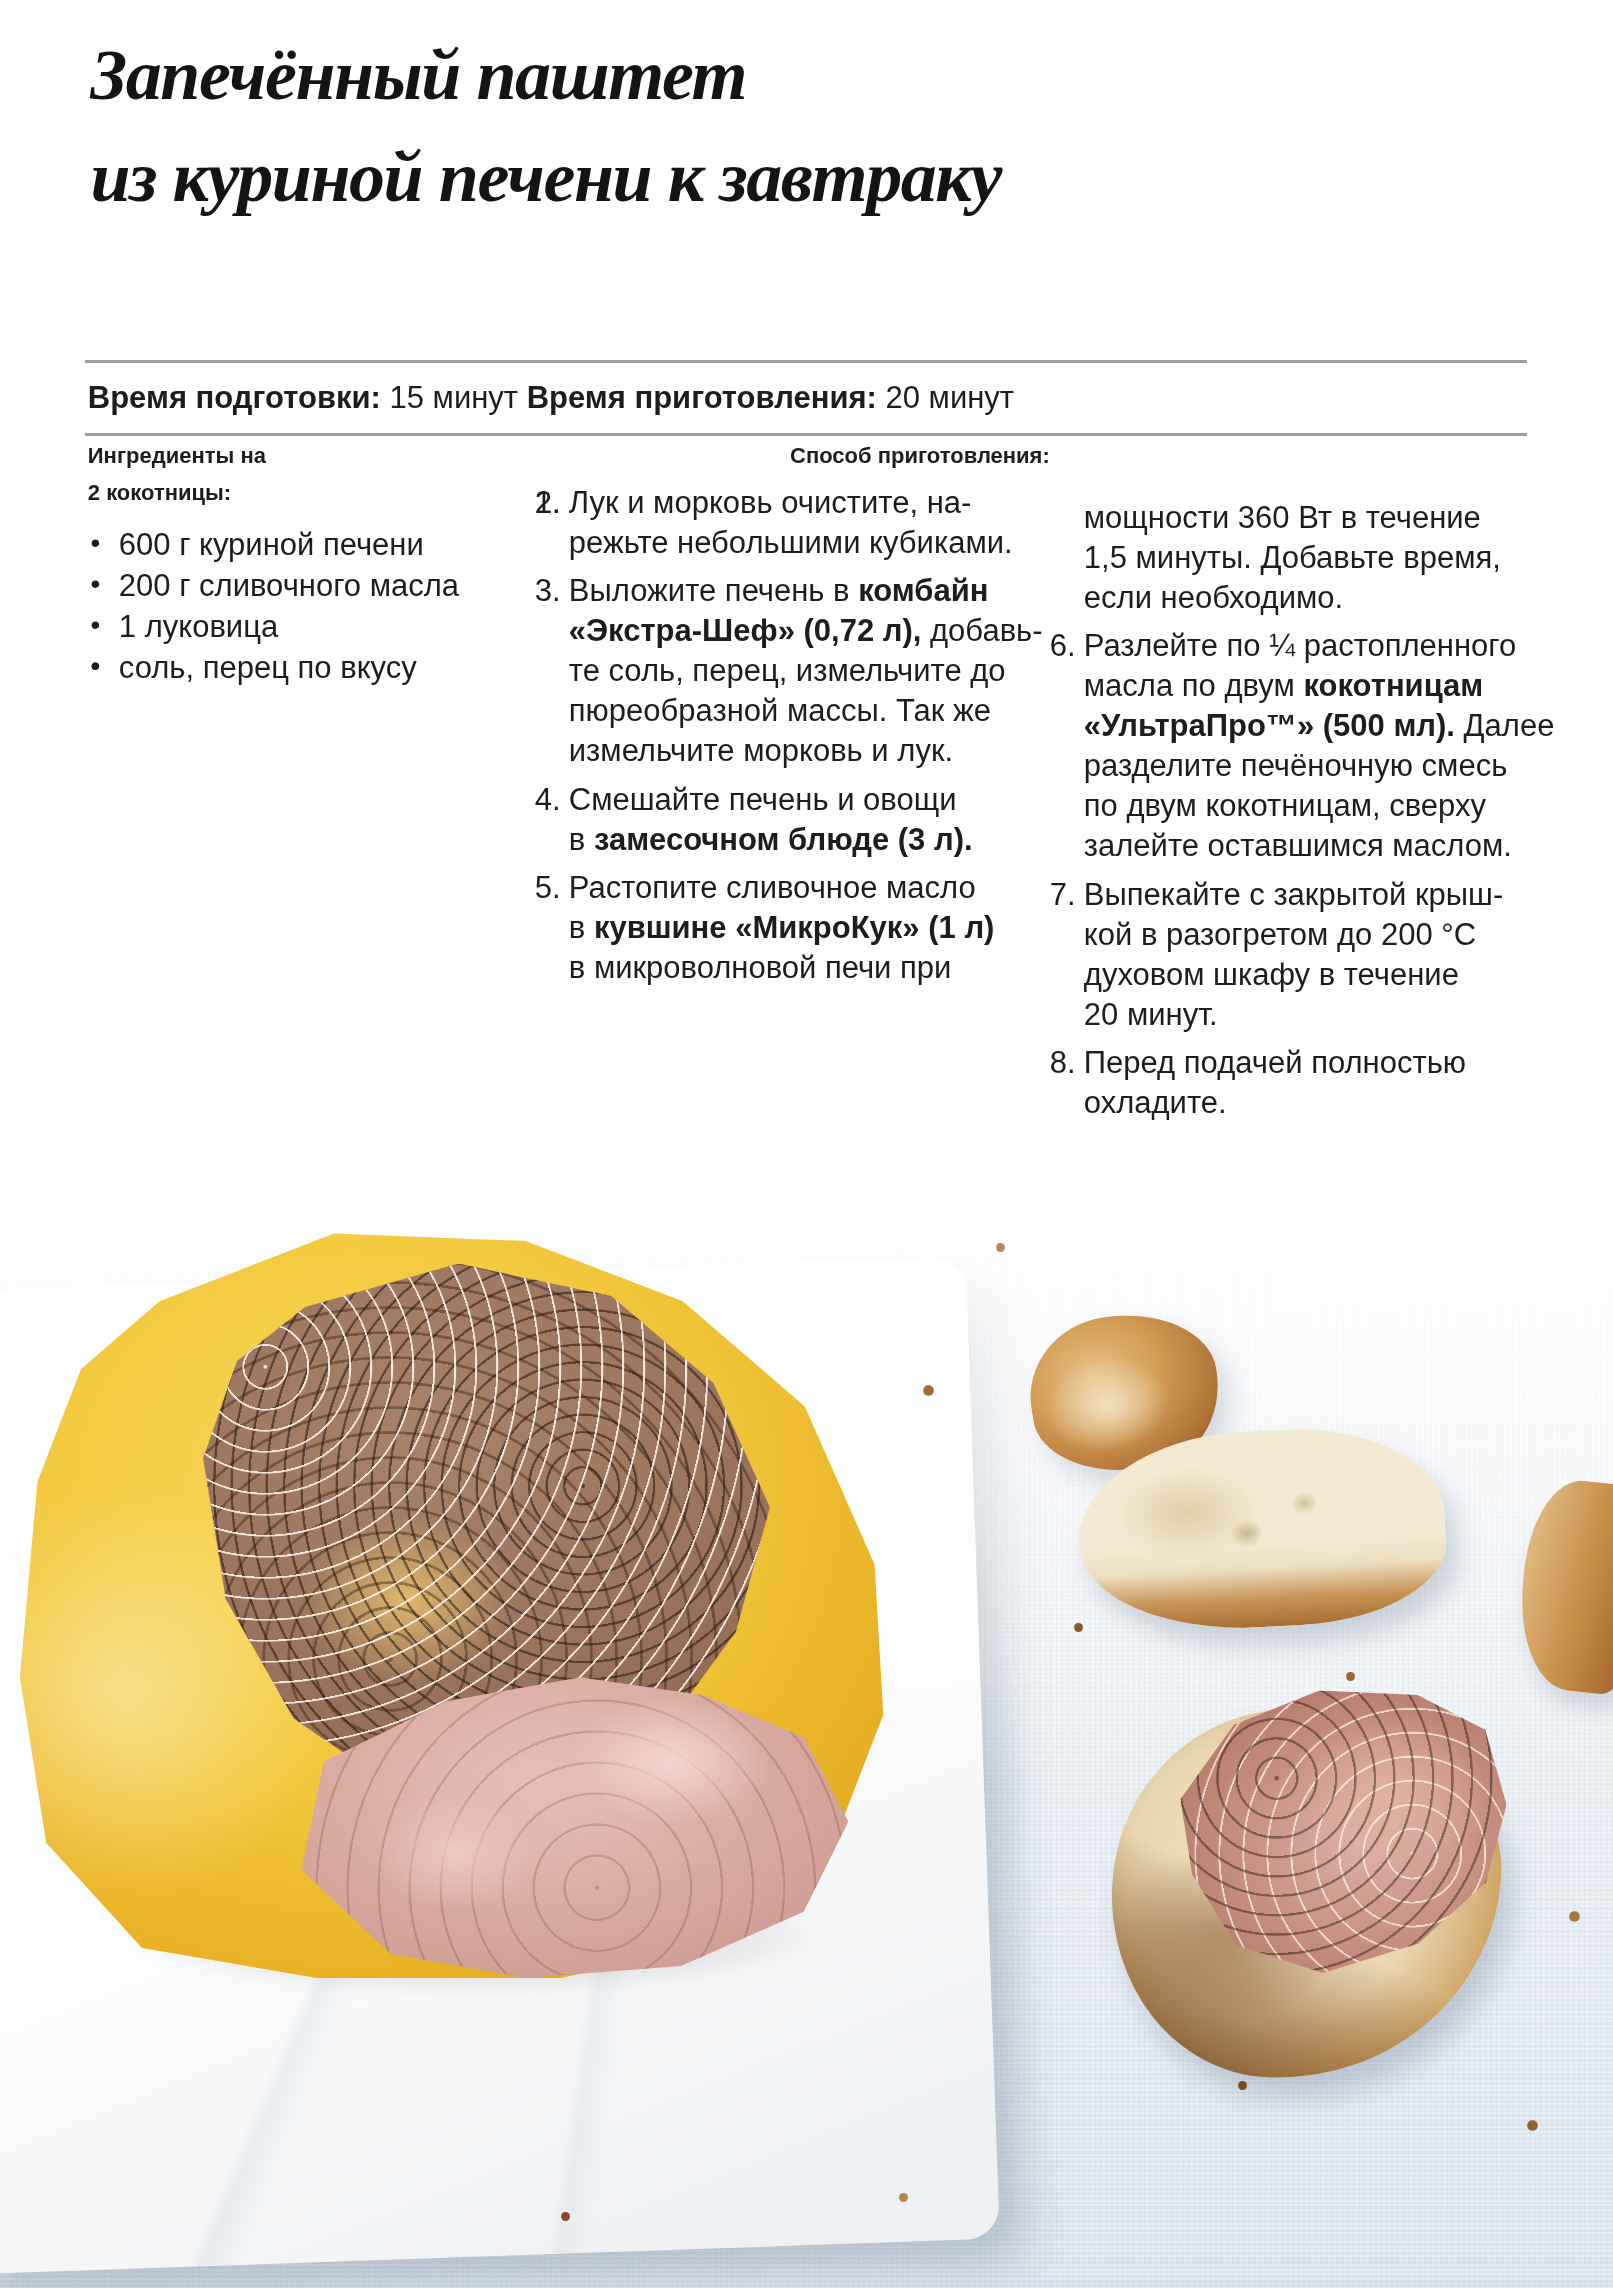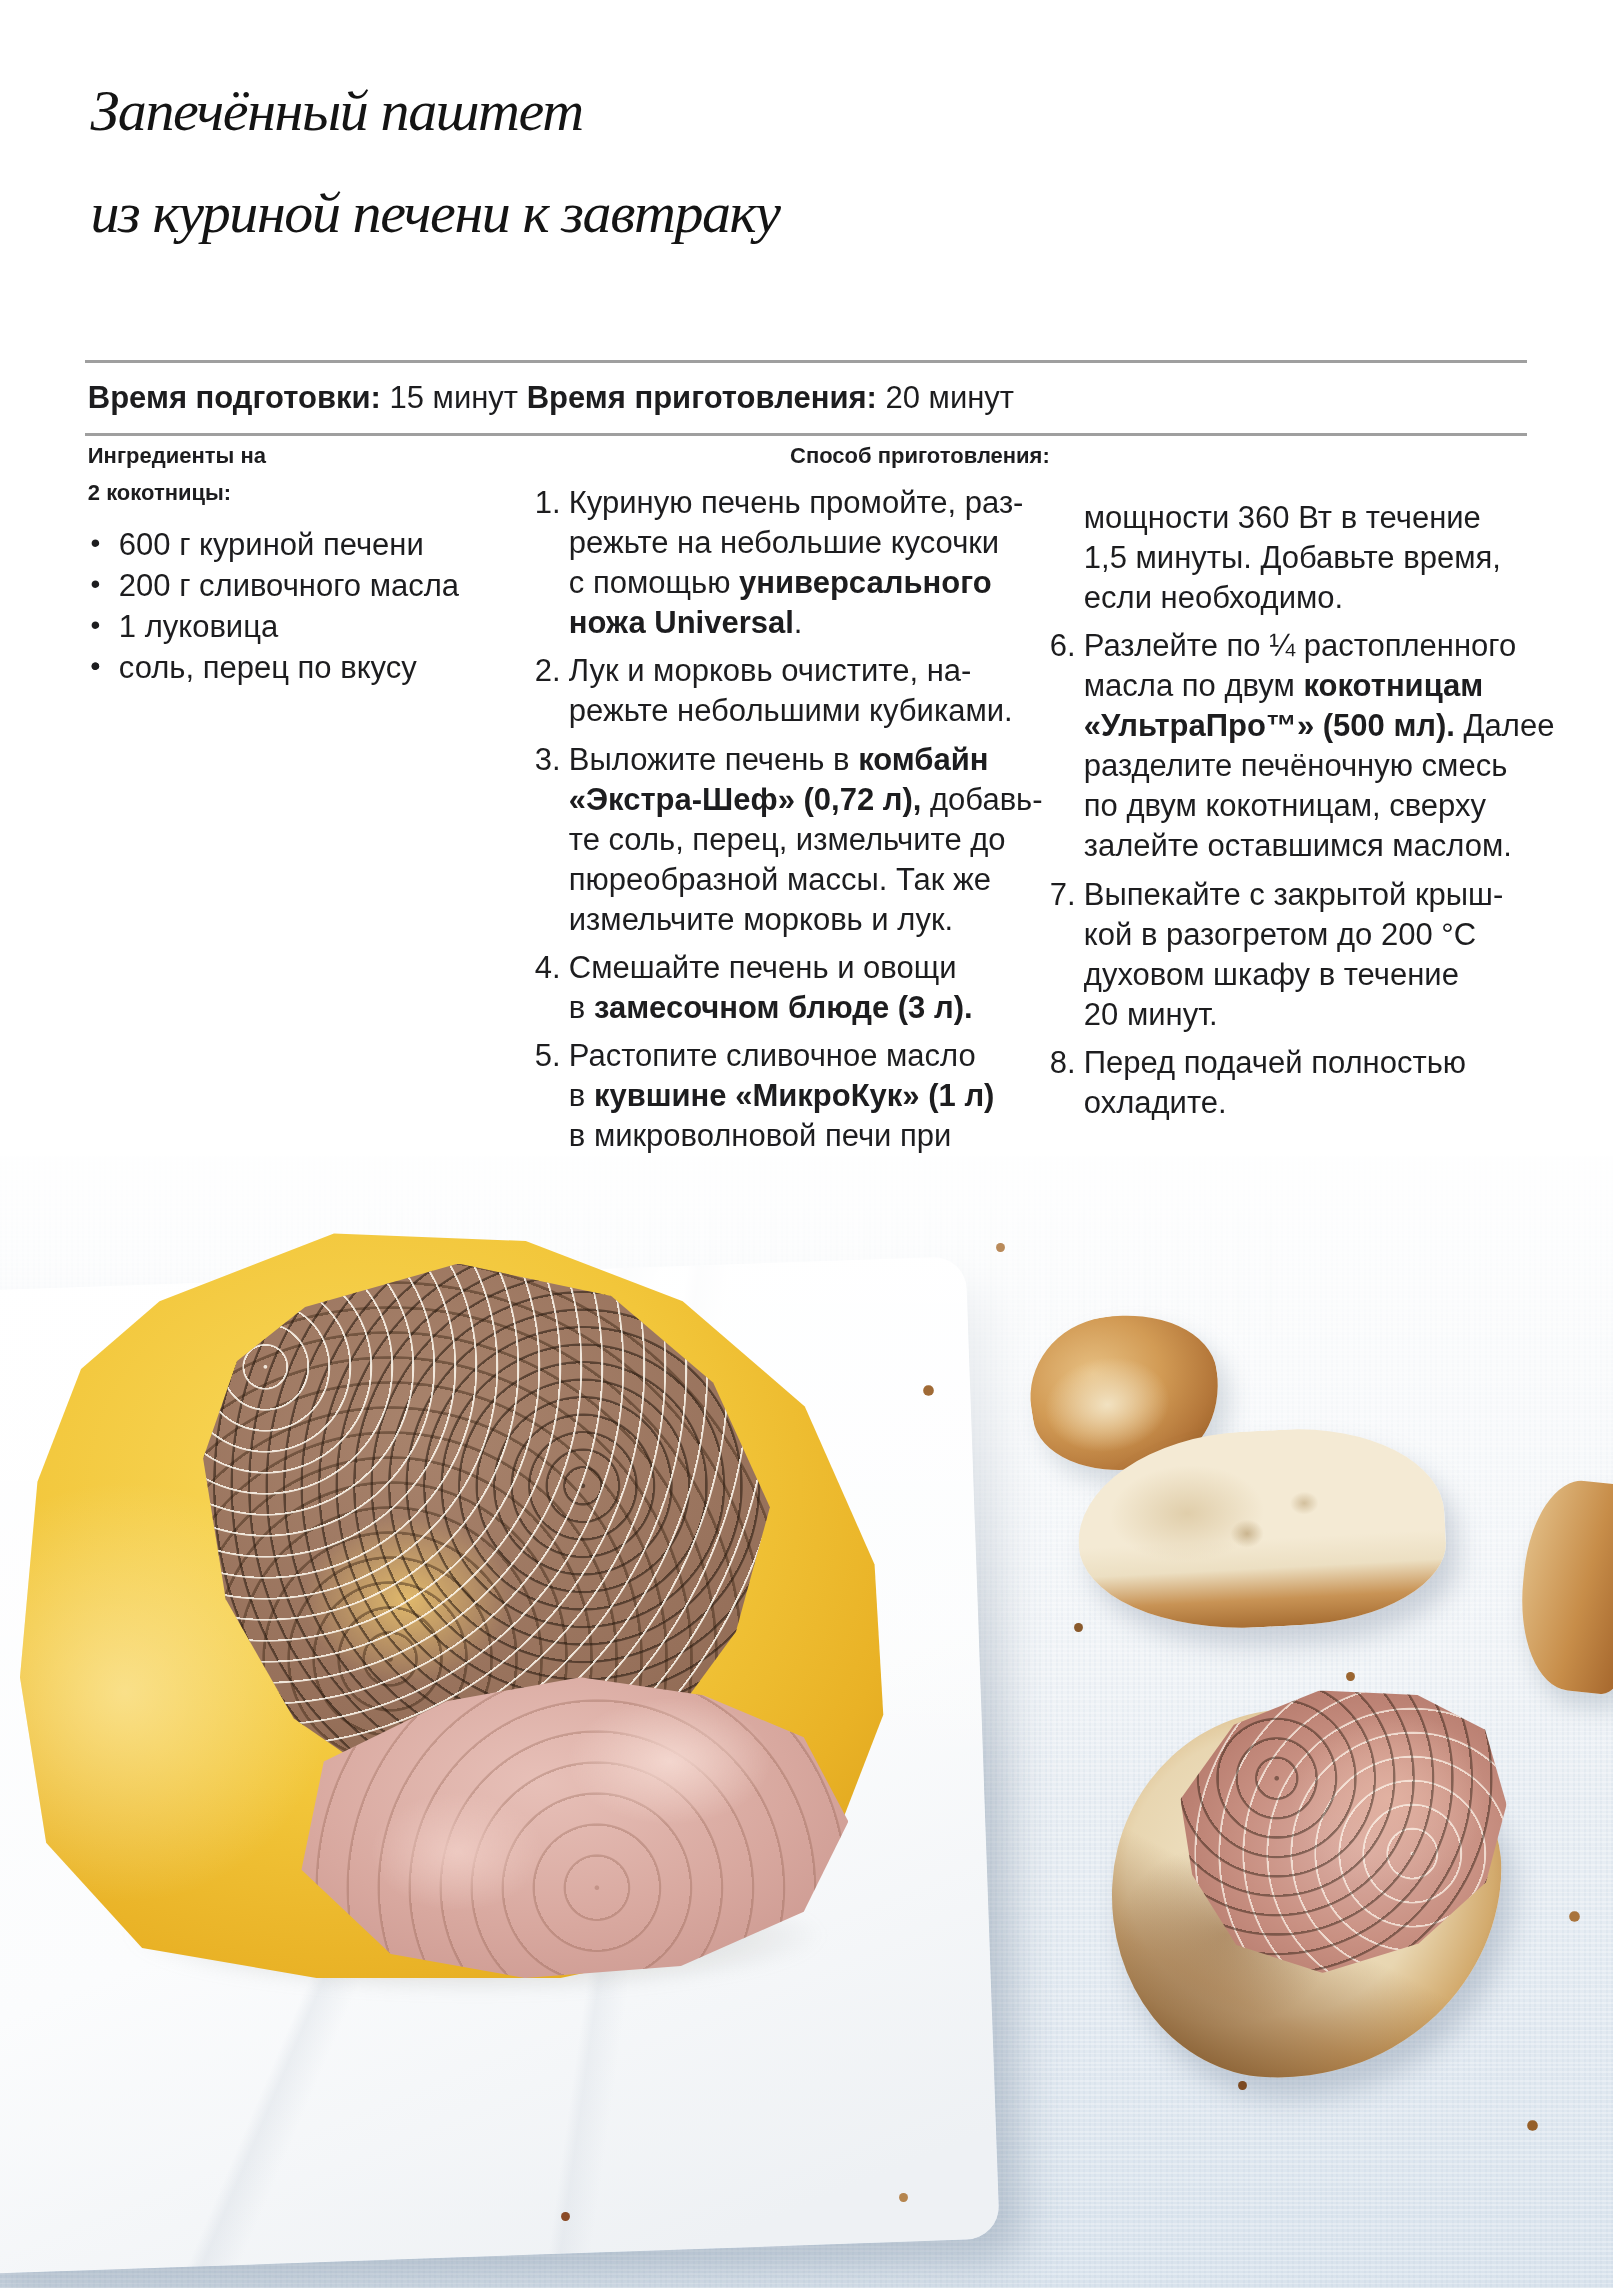--- a/index.html
+++ b/index.html
@@ -6,22 +6,22 @@
   html,body { background:#ffffff; }
   body { width:1613px; height:2289px; position:relative; overflow:hidden;
          font-family:"Liberation Sans","DejaVu Sans",sans-serif; color:#1d1d1f; }
   .page { position:absolute; inset:0; background:#ffffff; }
 
   
   .content { position:absolute; left:85px; top:0; width:1442px; }
 
   .title { position:absolute; left:5.5px; top:24px;
            font-family:"Liberation Serif","DejaVu Serif",serif;
-           font-style:italic; font-weight:400; font-size:58px; line-height:102px;
-           letter-spacing:-1.4px; color:#141414;margin-top:36px; }
+           font-style:italic; font-weight:700; font-size:72px; line-height:102px;
+           letter-spacing:-1.4px; color:#141414; }
   .title span { display:block; }
 
   .meta { position:absolute; left:0; top:316px; width:1442px;
           border-top:3.7px solid #9f9f9f; border-bottom:3.7px solid #9f9f9f;
           padding:15.7px 0 17.5px 2.8px; font-size:31px; line-height:37px;margin-top:44px; }
   .meta b { font-weight:700; }
 
   .columns { position:absolute; left:2.8px; top:437px; width:1439px; display:flex; }
   .col-ing { width:447px; }
   .col-m   { width:515px; }
@@ -170,24 +170,21 @@
           <li><span class="blt">•</span><span class="itx">200 г сливочного масла</span></li>
           <li><span class="blt">•</span><span class="itx">1 луковица</span></li>
           <li><span class="blt">•</span></li>
           <li><span class="blt">•</span><span class="itx">соль, перец по вкусу</span></li>
         </ul>
       </div>
 
       <div class="col col-m">
         <h2>Способ приготовления:</h2>
         <ol class="steps">
-          <li class="step"><span class="num">1.</span><span class="stx"><span>Куриную печень промойте, раз-
-режьте на небольшие кусочки
-с помощью </span><b>универсального
-ножа Universal</b><span>.</span></span></li>
+          <li class="step"><span class="num">1.</span></li>
           <li class="step"><span class="num">2.</span><span class="stx"><span>Лук и морковь очистите, на-
 режьте небольшими кубиками.</span></span></li>
           <li class="step"><span class="num">3.</span><span class="stx"><span>Выложите печень в </span><b>комбайн
 «Экстра-Шеф» (0,72 л),</b><span> добавь-
 те соль, перец, измельчите до
 пюреобразной массы. Так же
 измельчите морковь и лук.</span></span></li>
           <li class="step"><span class="num">4.</span><span class="stx"><span>Смешайте печень и овощи
 в </span><b>замесочном блюде (3 л).</b></span></li>
           <li class="step"><span class="num">5.</span><span class="stx"><span>Растопите сливочное масло

